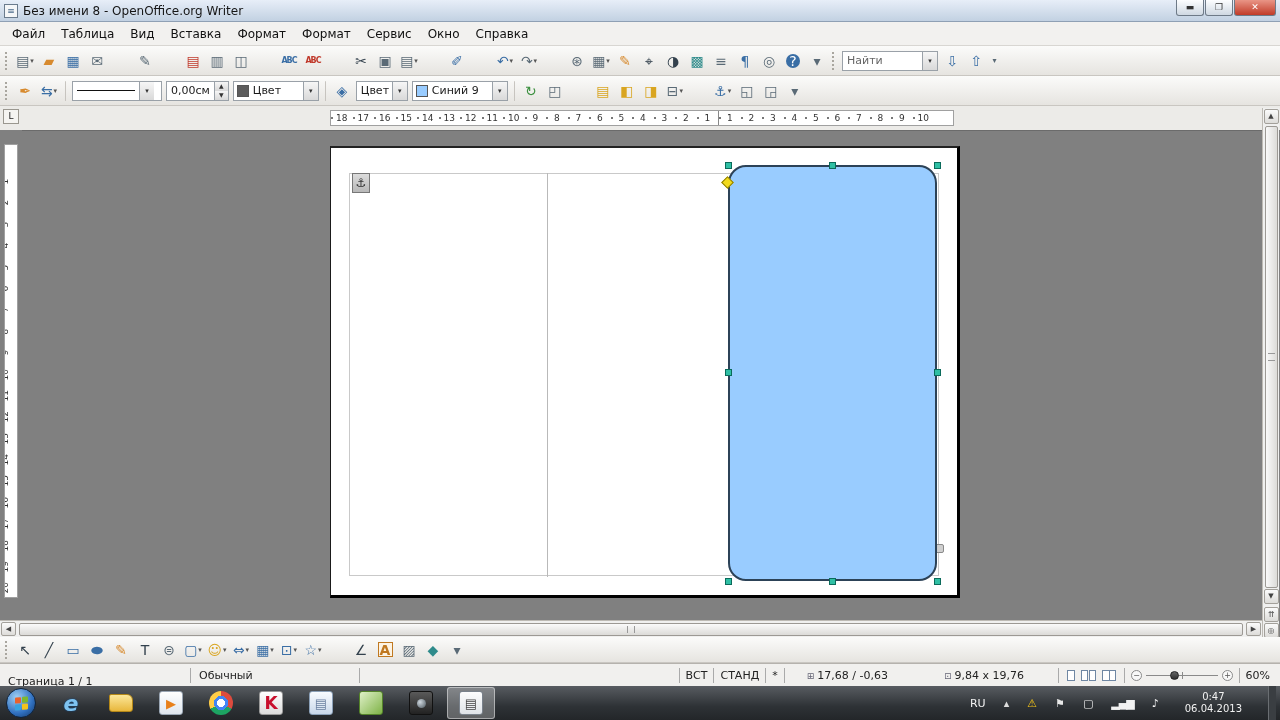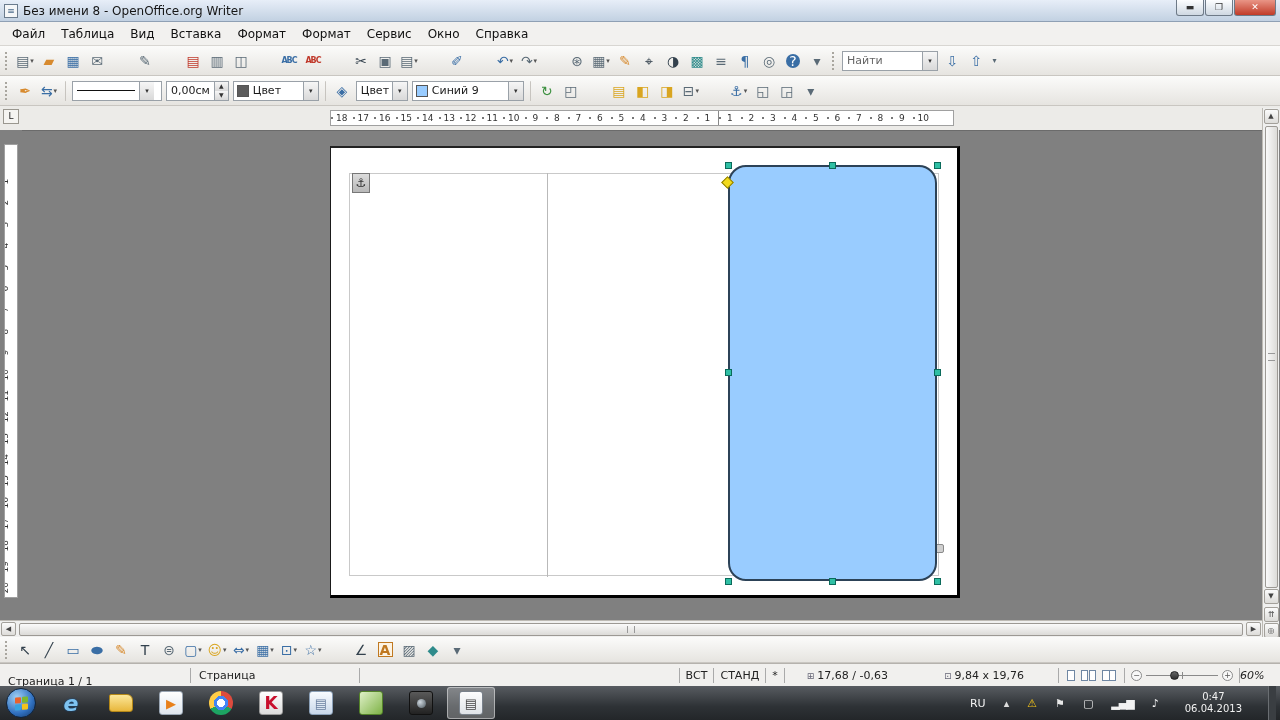--- a/index.html
+++ b/index.html
@@ -126,21 +126,21 @@
   .viewicons{display:flex;gap:6px;align-items:center;padding:0 8px;}
   .vi{width:8px;height:11px;border:1px solid #6f87a3;background:#fff;}
   .vi2{display:flex;gap:1px;} .vi2 .vi{width:7px;}
   .zoomctl{display:flex;align-items:center;gap:4px;padding:0 6px;}
   .zc{width:11px;height:11px;border:1px solid #8a8a8a;border-radius:50%;font-size:8px;
     line-height:9px;text-align:center;color:#555;background:#f8f8f8;}
   .ztrack{width:72px;height:1px;background:#8a8a8a;position:relative;}
   .ztrack .mid{position:absolute;left:50%;top:-3px;width:1px;height:7px;background:#8a8a8a;}
   .ztrack .th{position:absolute;left:24px;top:-4px;width:9px;height:9px;border-radius:50%;
     background:linear-gradient(#666,#2e2e2e);border:1px solid #222;}
-  .sb-zoomval{width:40px;padding-right:10px;font-style:italic;}
+  .sb-zoomval{width:40px;text-align:right;padding-right:10px;}
   
   .taskbar{position:absolute;left:0;top:686px;width:1280px;height:34px;
     background:linear-gradient(#585c61,#2e3236 60%,#232629);display:flex;align-items:center;}
   .orb{width:30px;height:30px;margin:0 10px 0 6px;border-radius:50%;
     background:radial-gradient(circle at 35% 30%,#9fd0f5,#2f6fbf 60%,#14355f);
     border:1px solid #10243d;position:relative;}
   .orb .flag{position:absolute;left:8px;top:8px;width:13px;height:13px;
     display:grid;grid-template-columns:1fr 1fr;grid-template-rows:1fr 1fr;gap:1px;transform:skewY(-6deg);}
   .orb .flag i{border-radius:1px;}
   .orb .f1{background:#e8622d;} .orb .f2{background:#7db82e;}
@@ -356,21 +356,21 @@
       <span class="dd-btn">▾</span>
     </span>
     <span class="tbtn sep"></span>
     <span class="tbtn">
         <span class="g c-blue">◈</span>
       </span>
     <span class="combo" style="width:52px;">
       <span class="val">Цвет</span>
       <span class="dd-btn">▾</span>
     </span>
-    <span class="combo" style="width:112px;">
+    <span class="combo" style="width:96px;">
       <span class="swatch" style="background:var(--shape-fill);"></span>
       <span class="val">Синий 9</span>
       <span class="dd-btn">▾</span>
     </span>
     <span class="tbtn sep"></span>
     <span style="display:flex;align-items:center;">
       <span class="tbtn">
           <span class="g c-green">↻</span>
         </span>
         <span class="tbtn">
@@ -579,21 +579,21 @@
         </span>
         <span class="tbtn">
           <span class="g c-gray narrow">▾</span>
         </span>
     </span>
   </div>
 
   <div class="statusbar">
     <span class="sb-cell sb-page">Страница 1 / 1</span>
     <span class="sb-sep"></span>
-    <span class="sb-cell sb-style">Страница</span>
+    <span class="sb-cell sb-style">Обычный</span>
     <span class="sb-sep"></span>
     <span class="sb-flex"></span>
     <span class="sb-sep"></span>
     <span class="sb-cell sb-small">ВСТ</span>
     <span class="sb-sep"></span>
     <span class="sb-cell sb-small">СТАНД</span>
     <span class="sb-sep"></span>
     <span class="sb-cell sb-small">*</span>
     <span class="sb-sep"></span>
     <span style="width:14px;"></span>

